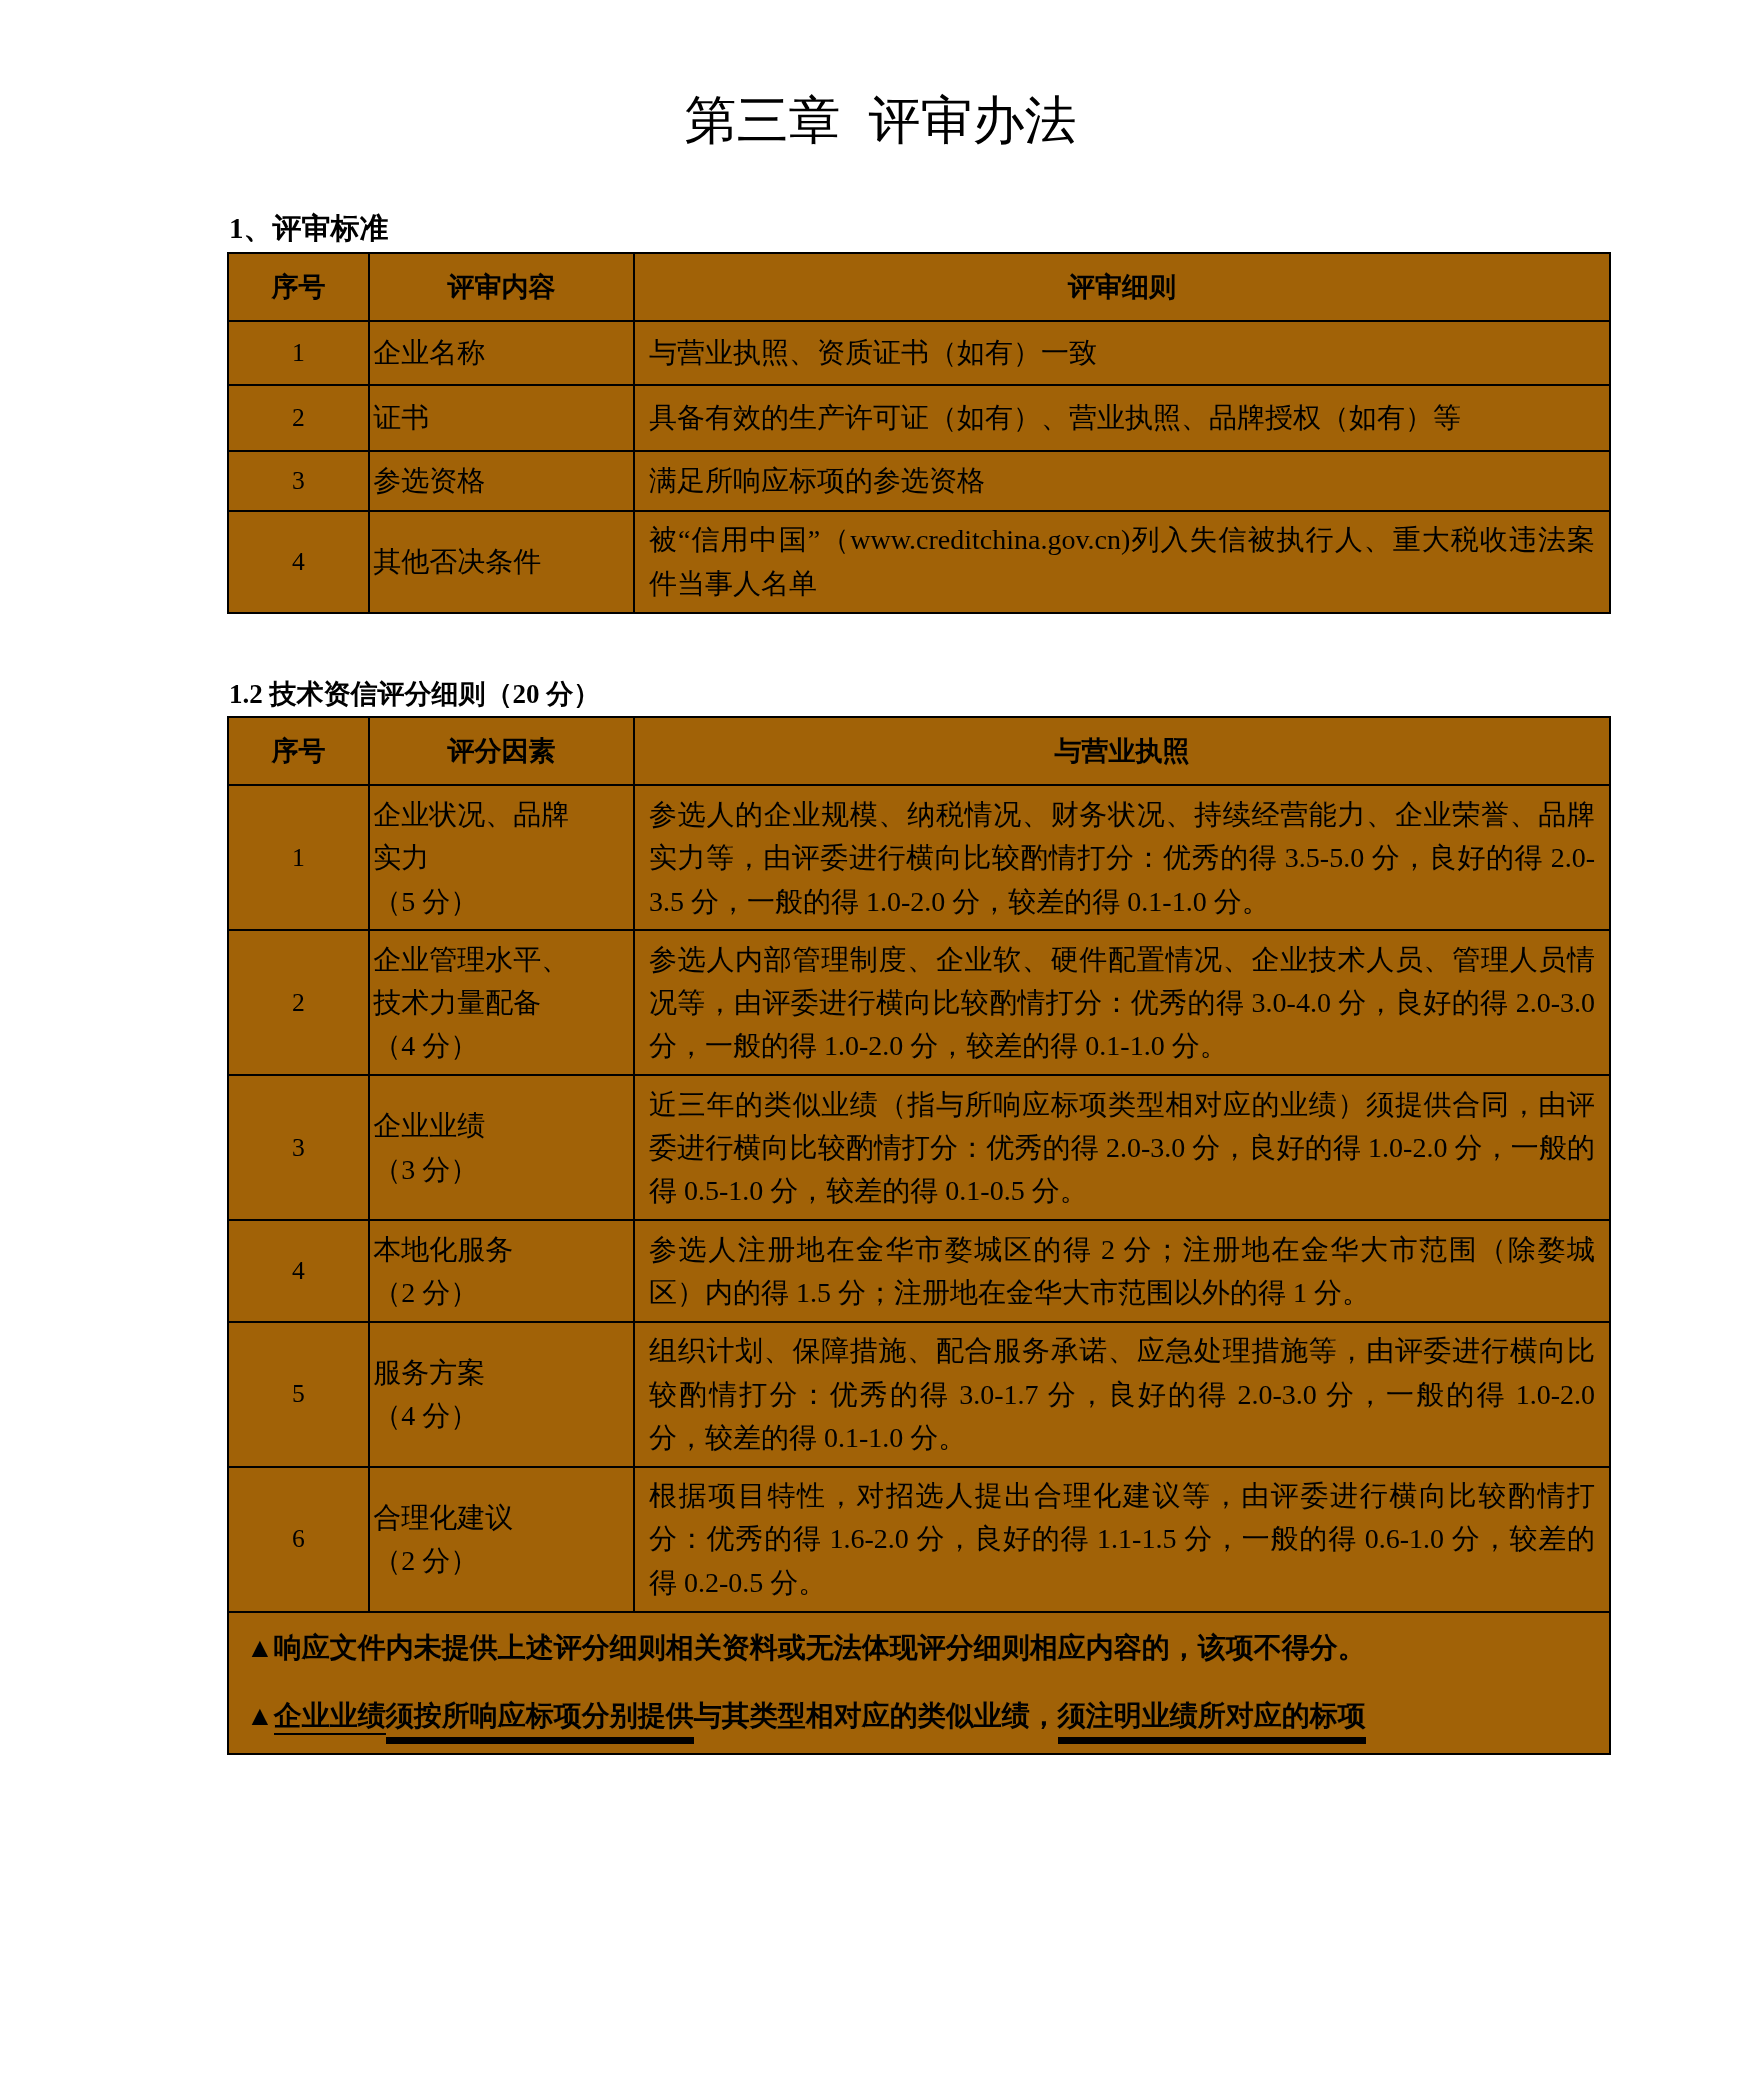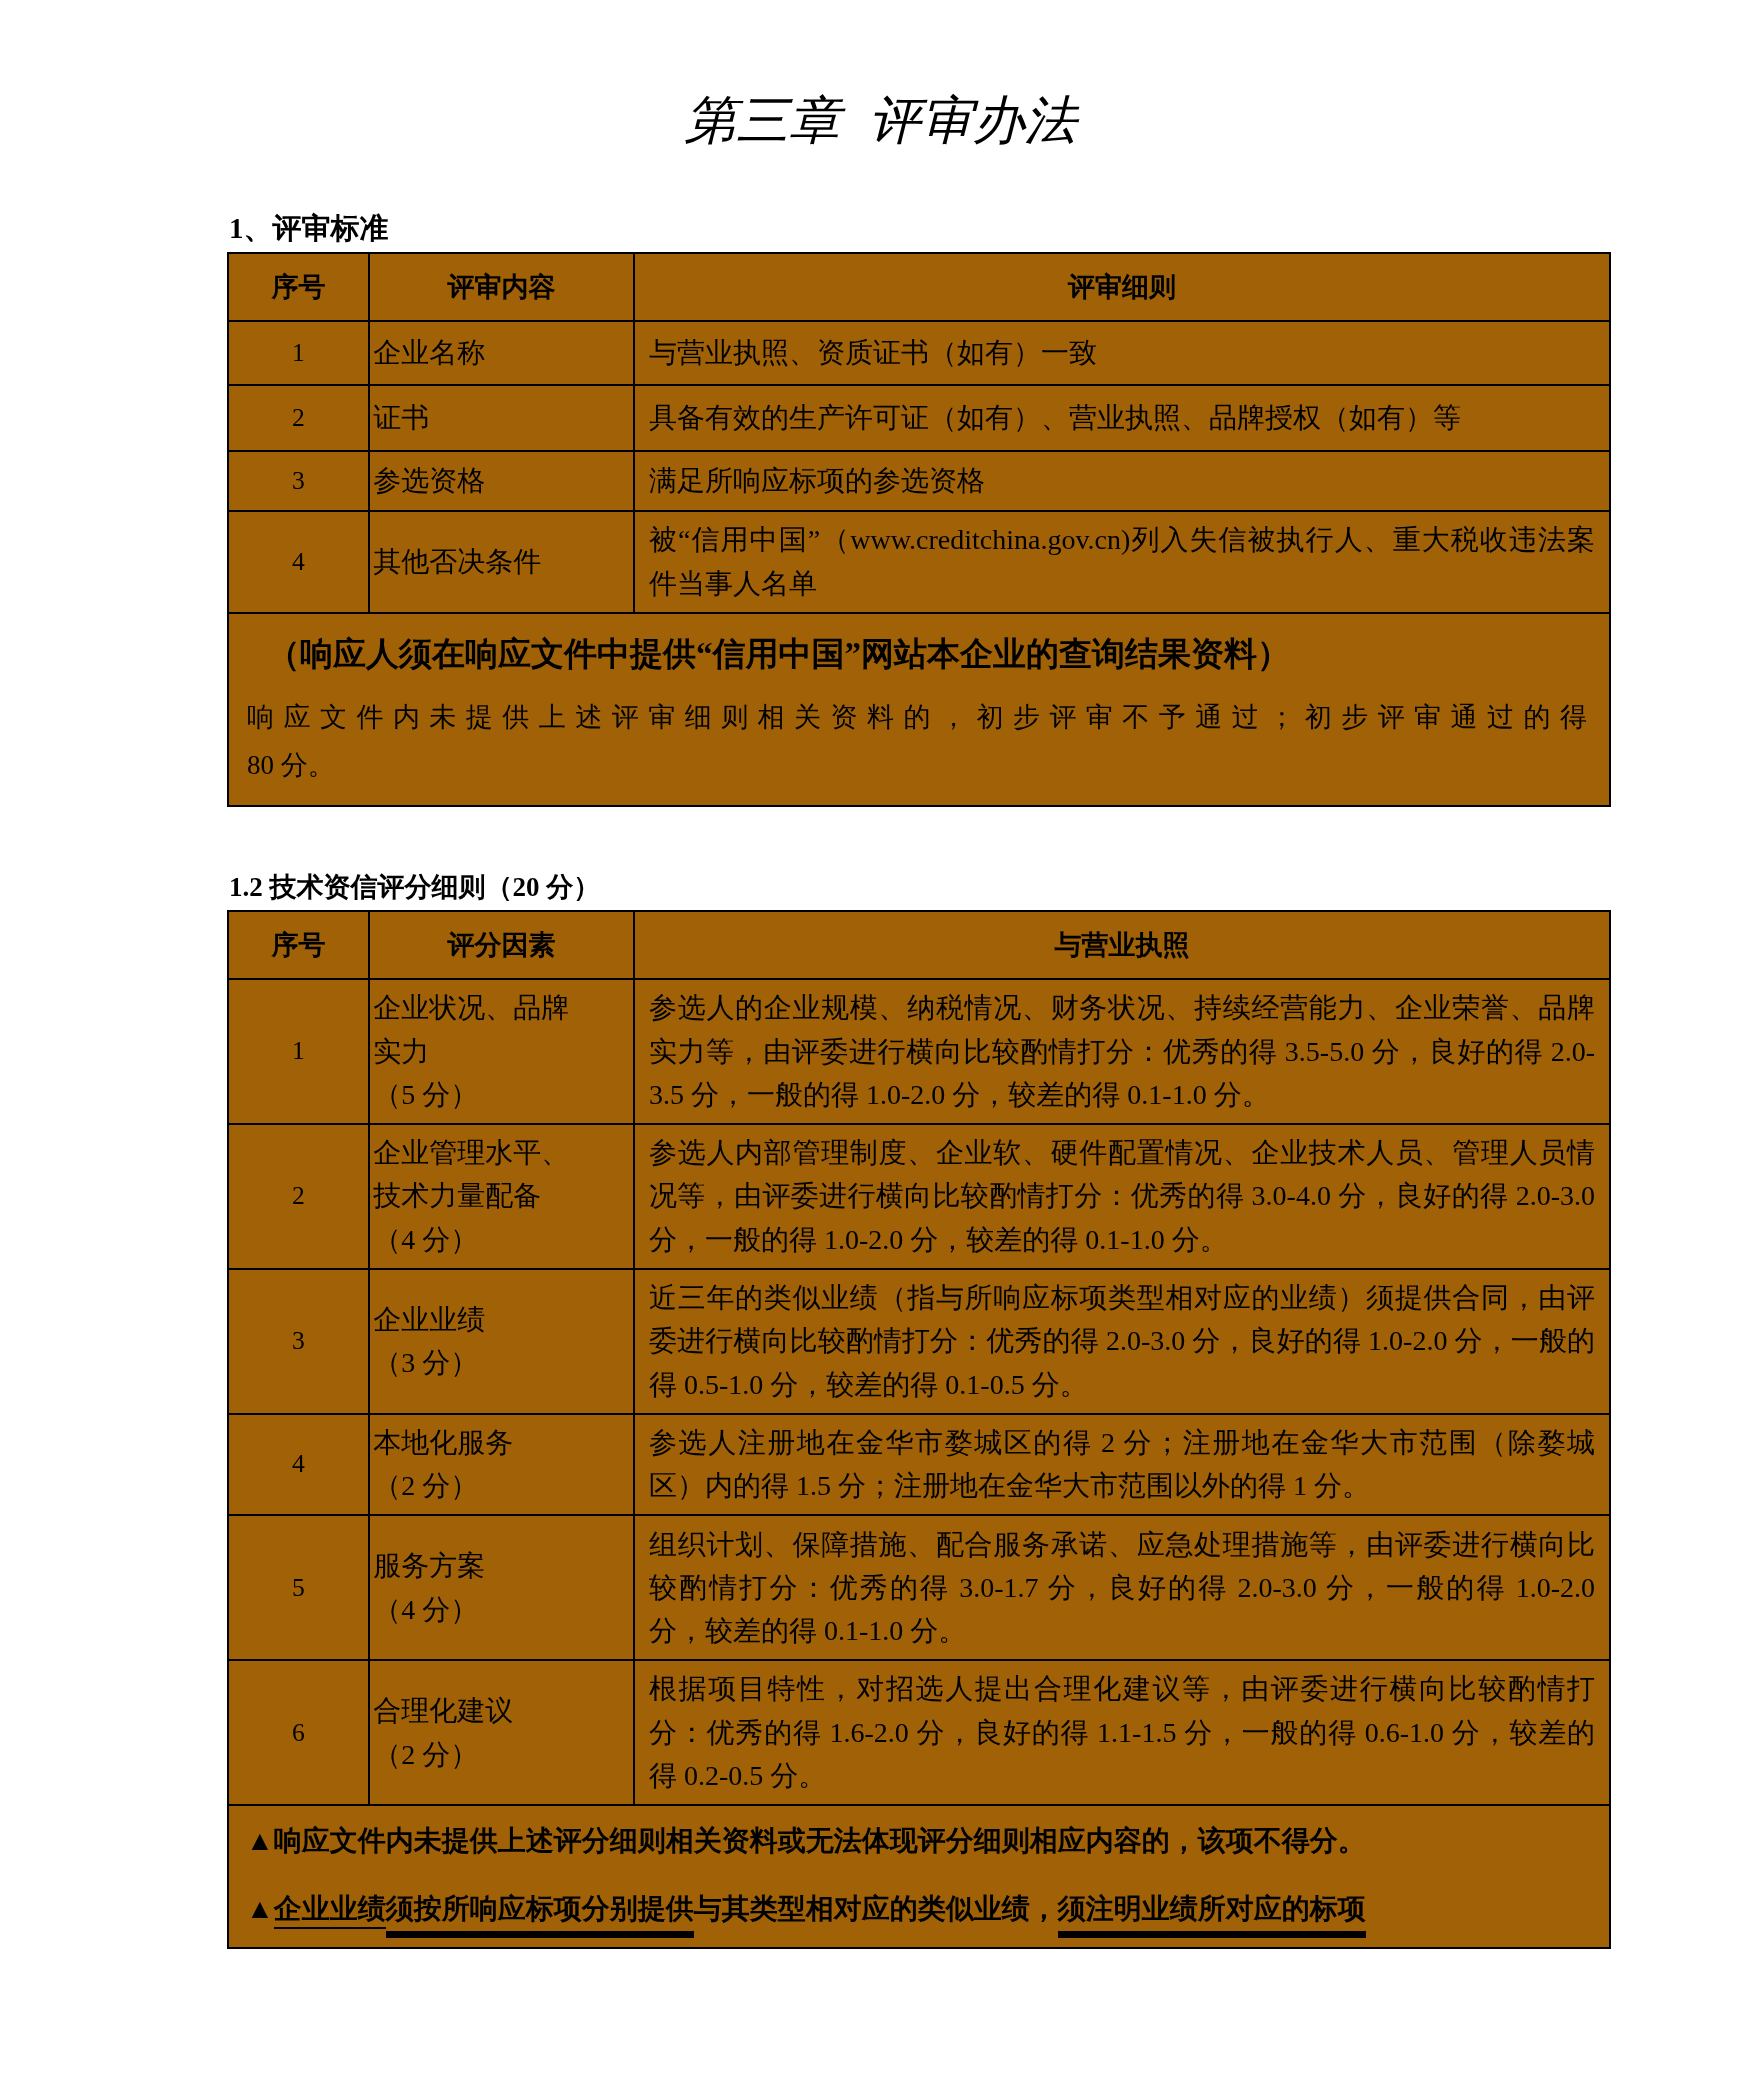--- a/index.html
+++ b/index.html
@@ -12,21 +12,20 @@
   }
   .page{width:1761px;min-height:2097px;background:#ffffff;overflow:hidden;}
 
   .doc-title{
     margin-top:91px;
     text-align:center;
     font-size:52px;
     font-weight:normal;
     word-spacing:15px;
     line-height:1.15;
-    font-style:italic;
   }
   .h1{
     margin:60px 0 0 229px;
     font-size:29px;
     font-weight:bold;
     line-height:1.2;
   }
   .h2{
     margin:64px 0 0 229px;
     font-size:27px;
@@ -139,27 +138,20 @@
       <tr class="rh122">
         <td class="cell-no">3</td>
         <td class="cell-item">参选资格</td>
         <td class="cell-detail">满足所响应标项的参选资格</td>
       </tr>
       <tr class="rh178">
         <td class="cell-no">4</td>
         <td class="cell-item">其他否决条件</td>
         <td class="cell-detail">被“信用中国”（www.creditchina.gov.cn)列入失信被执行人、重大税收违法案件当事人名单</td>
       </tr>
-      <tr>
-        <td class="note-cell" colspan="3">
-          <div class="note-big">（响应人须在响应文件中提供“信用中国”网站本企业的查询结果资料）</div>
-          <div class="note-line1">响应文件内未提供上述评审细则相关资料的，初步评审不予通过；初步评审通过的得</div>
-          <div class="note-line2">80 分。</div>
-        </td>
-      </tr>
     </tbody>
   </table>
 
   <div class="h2">1.2 技术资信评分细则（20 分）</div>
 
   <table class="doc-table">
     <colgroup>
         <col class="c-no">
         <col class="c-item">
         <col class="c-detail">

